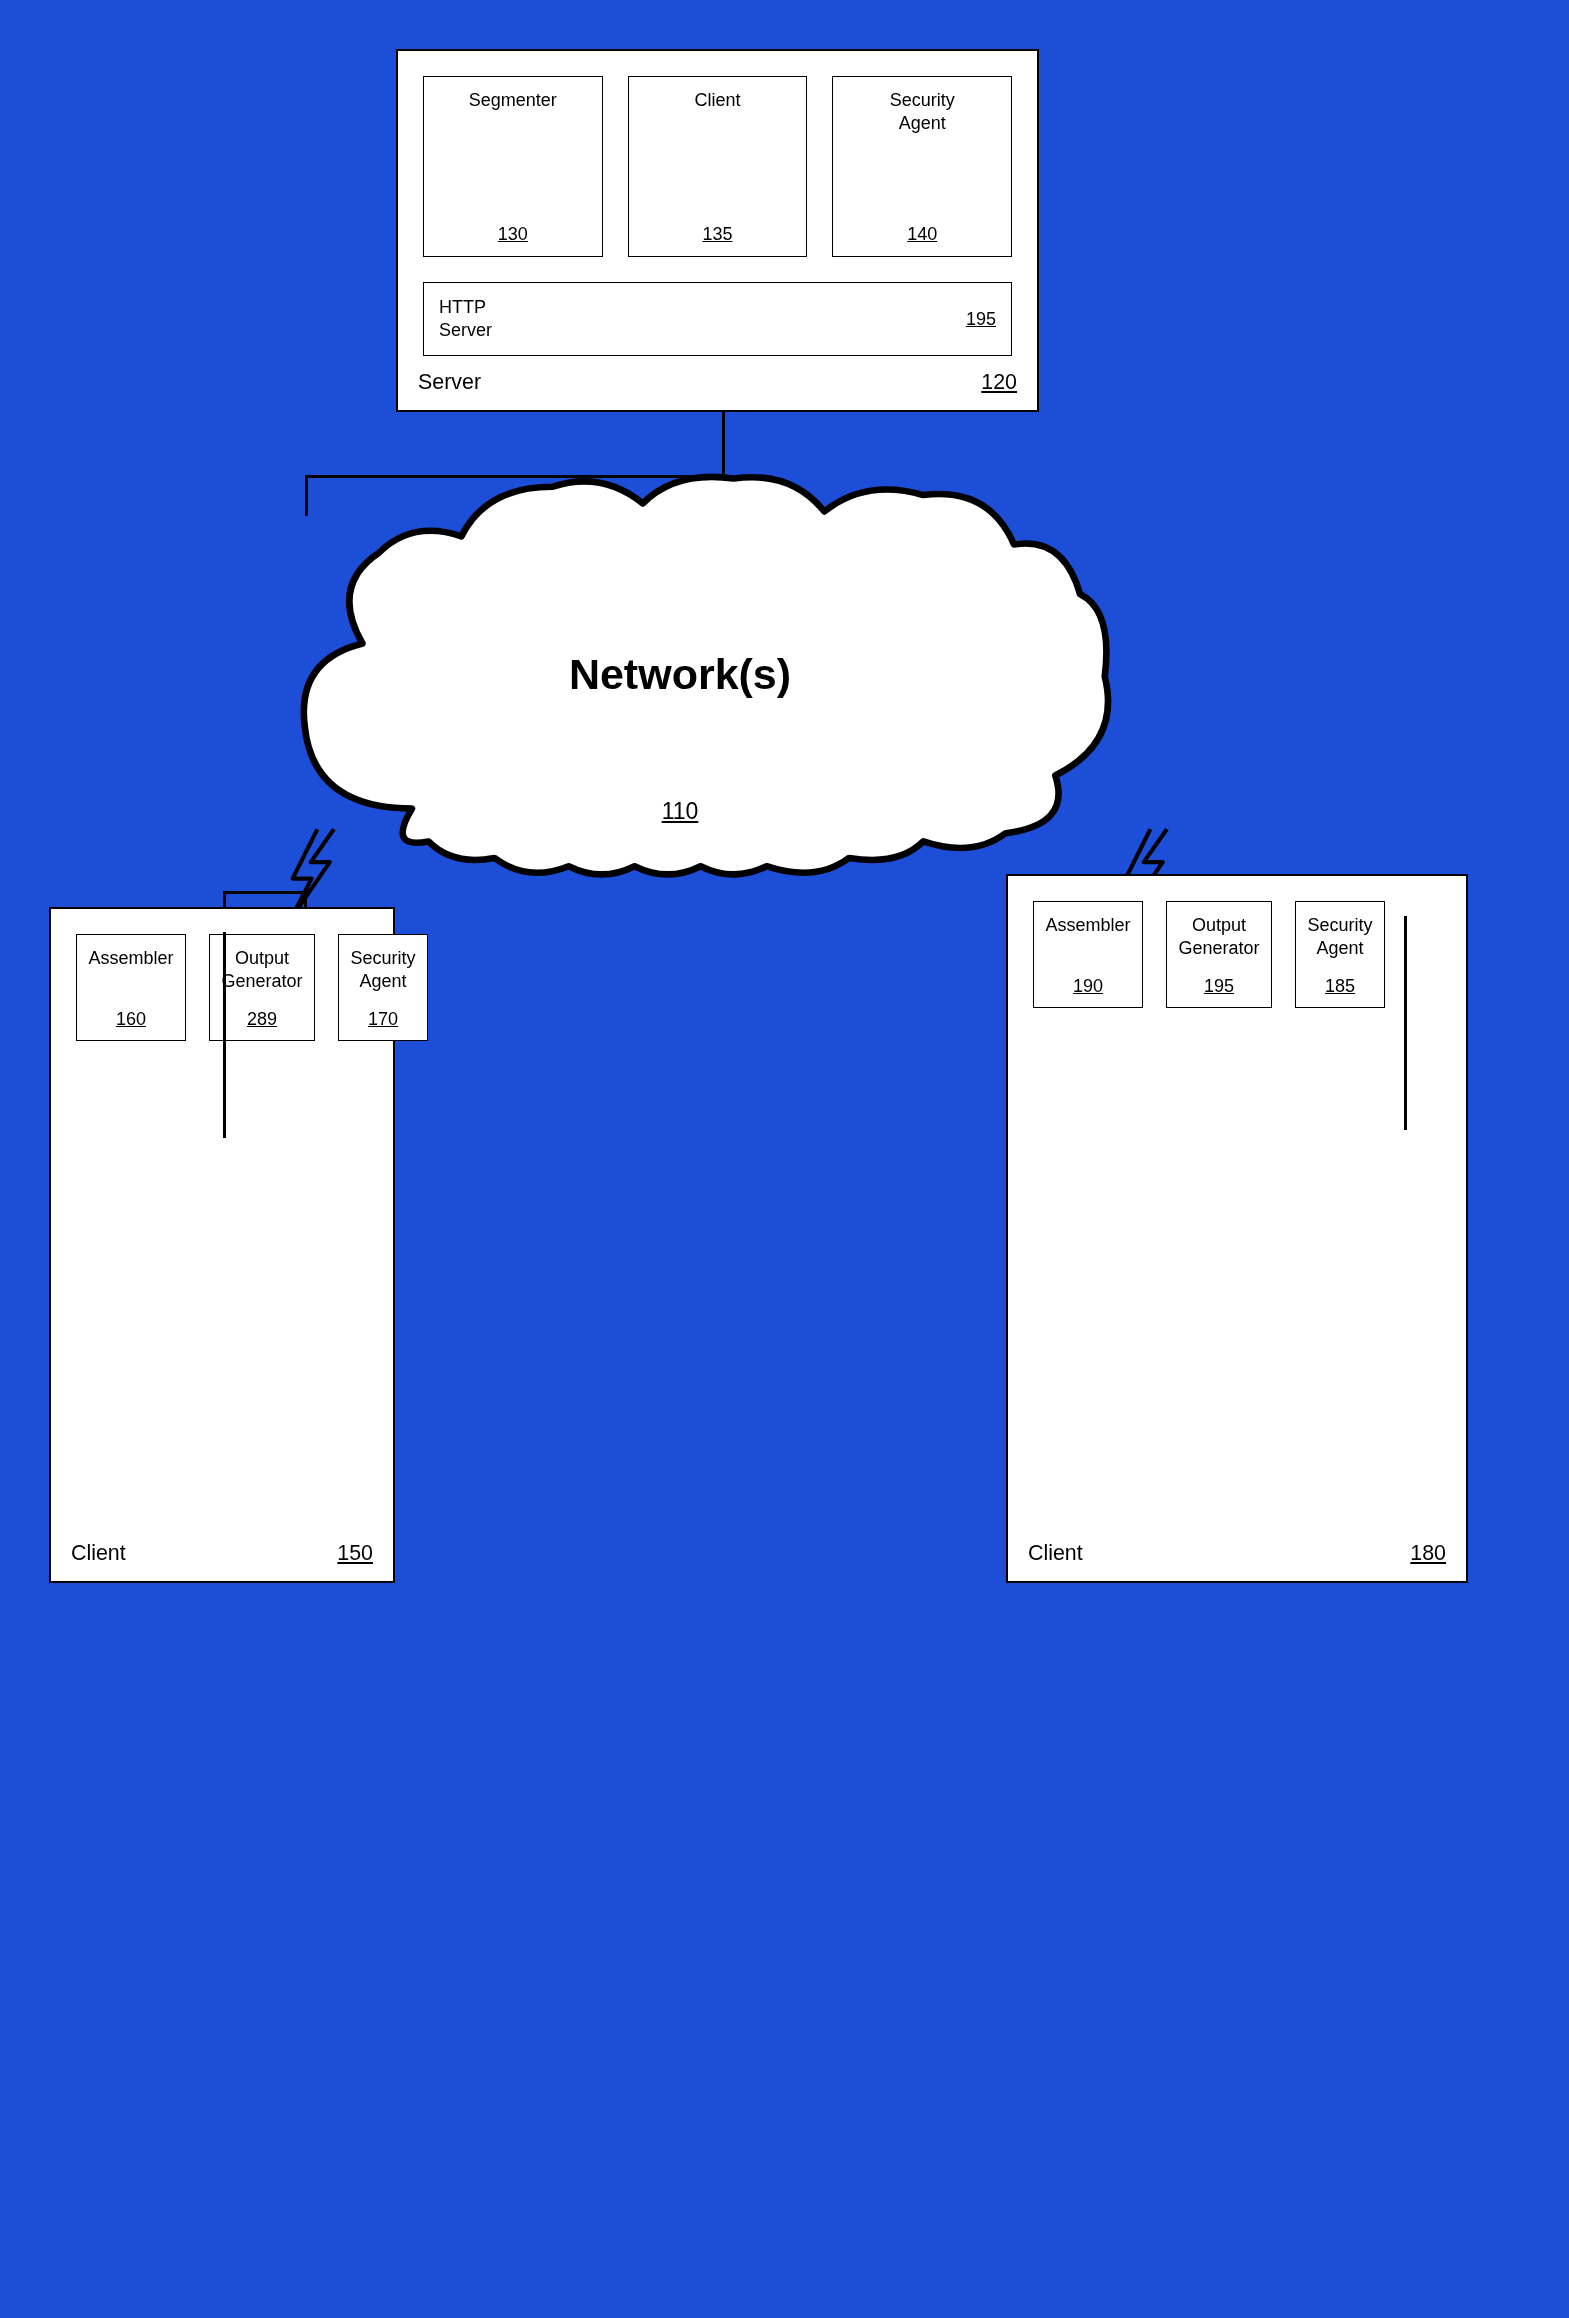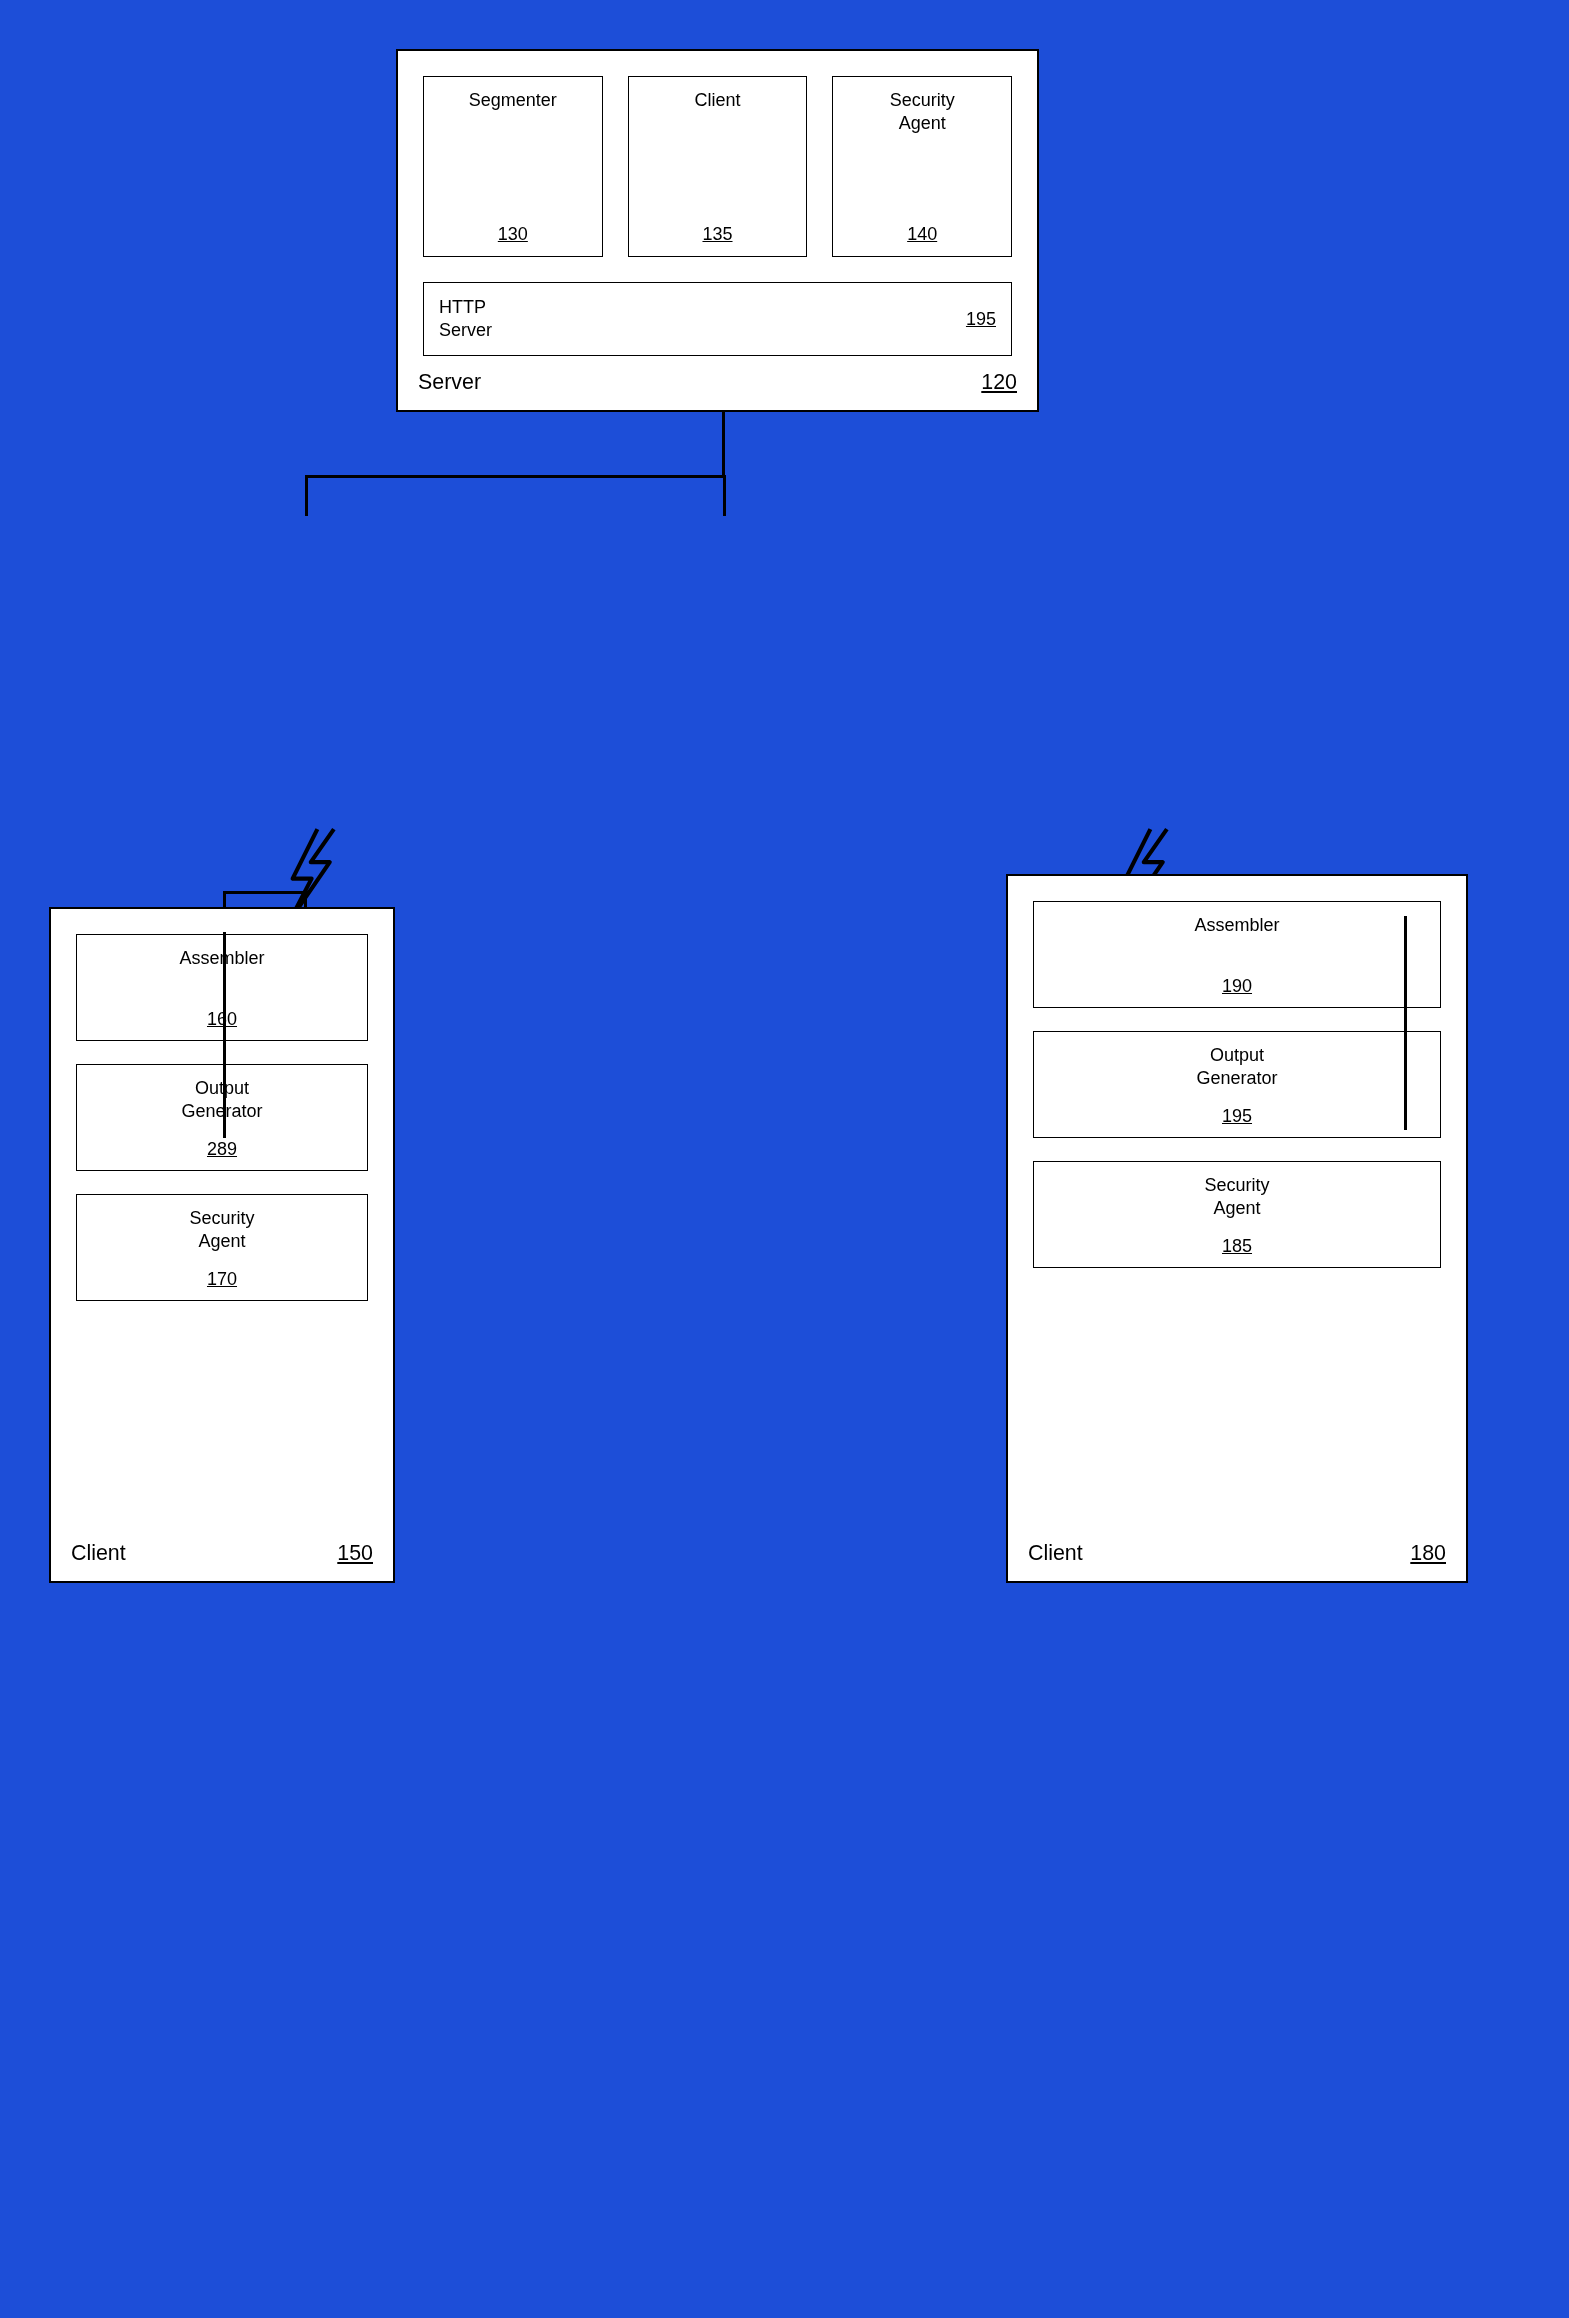--- a/index.html
+++ b/index.html
@@ -206,21 +206,21 @@
       text-decoration: underline;
     }
 
     
     .stacked-boxes {
       position: absolute;
       top: 25px;
       left: 25px;
       right: 25px;
       display: flex;
-      flex-direction: column;
+      flex-direction: row;
       gap: 23px;
     }
 
     .stacked-box {
       border: 1.6px solid #000;
       background: #fff;
       padding: 11.5px 11.5px 41px 11.5px;
       position: relative;
       min-height: 107px;
     }
@@ -276,20 +276,53 @@
   </div>
 
   <div style="position:absolute;top:412px;left:722px;width:3.3px;height:66px;background:#000;"></div>
 
   <div style="position:absolute;top:475px;left:305px;width:421px;height:3.3px;background:#000;"></div>
 
   <div style="position:absolute;top:475px;left:305px;width:3.3px;height:41px;background:#000;"></div>
 
   <div style="position:absolute;top:475px;left:723px;width:3.3px;height:41px;background:#000;"></div>
 
+  <div class="cloud-wrapper">
+    <svg class="cloud-svg" viewBox="0 0 1050 520" xmlns="http://www.w3.org/2000/svg">
+      <path d="
+        M 200,420
+        Q 80,420 70,320
+        Q 60,240 140,220
+        Q 100,150 160,110
+        Q 200,70 260,90
+        Q 290,30 370,30
+        Q 430,10 480,50
+        Q 520,10 590,20
+        Q 660,10 700,60
+        Q 750,20 820,40
+        Q 900,30 930,100
+        Q 990,90 1010,160
+        Q 1050,180 1040,260
+        Q 1060,340 980,380
+        Q 1000,440 920,450
+        Q 880,480 820,460
+        Q 790,490 730,480
+        Q 690,510 630,490
+        Q 590,510 550,490
+        Q 510,510 470,490
+        Q 430,510 390,490
+        Q 340,510 300,480
+        Q 250,490 220,460
+        Q 170,470 200,420
+        Z
+      " fill="white" stroke="black" stroke-width="8" stroke-linejoin="round"></path>
+    </svg>
+    <div class="cloud-label">Network(s)</div>
+    <div class="cloud-num">110</div>
+  </div>
 
   <div style="position:absolute;top:891px;left:304px;width:3.3px;height:74px;background:#000;"></div>
 
   <div style="position:absolute;top:891px;left:223px;width:84px;height:3.3px;background:#000;"></div>
 
   <div style="position:absolute;top:891px;left:223px;width:3.3px;height:41px;background:#000;"></div>
 
   <div style="position:absolute;top:874px;left:1227px;width:3.3px;height:66px;background:#000;"></div>
 
   <div style="position:absolute;top:874px;left:1227px;width:180px;height:3.3px;background:#000;"></div>

